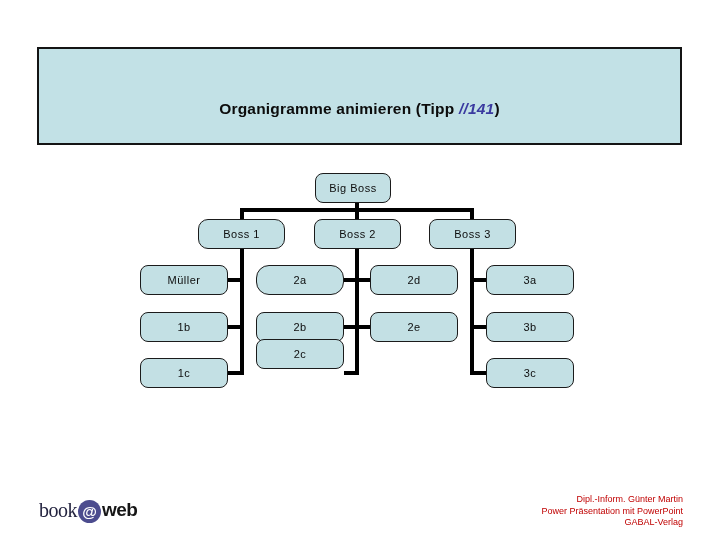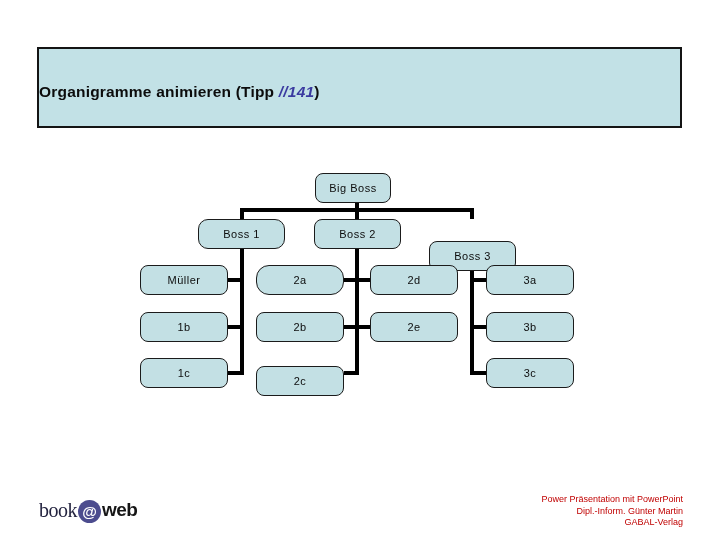--- a/index.html
+++ b/index.html
@@ -13,22 +13,22 @@
     --logo-book:#23233f;
   }
   html,body{margin:0;padding:0;background:#ffffff;}
   .slide{
     position:relative;width:720px;height:540px;background:#ffffff;overflow:hidden;
     font-family:"Liberation Sans",sans-serif;color:#111;
   }
   .title-bar{
     position:absolute;left:37px;top:47px;width:641px;height:69px;
     background:var(--panel-fill);border:2px solid #141414;
-    display:flex;align-items:center;
-    padding-top:8px;box-sizing:content-box;
+    display:flex;align-items:center;justify-content:center;
+    padding-top:25px;box-sizing:content-box;
   }
   .title-text{font-size:15.5px;font-weight:bold;color:#0c0c0c;letter-spacing:0.2px;}
   .title-text .tip{color:var(--tip-text);font-style:italic;}
   .line{position:absolute;background:var(--connector);}
   .node{
     position:absolute;width:88px;height:30px;
     background:var(--box-fill);border:1px solid var(--box-border);border-radius:8px;
     display:flex;align-items:center;justify-content:center;
     font-size:11px;letter-spacing:0.5px;color:#0d0d0d;box-sizing:border-box;
   }
@@ -81,42 +81,42 @@
   <div class="line" style="left:357px;top:278px;width:13px;height:4px;"></div>
   <div class="line" style="left:357px;top:325px;width:13px;height:4px;"></div>
   <div class="line" style="left:474px;top:278px;width:13px;height:4px;"></div>
   <div class="line" style="left:474px;top:325px;width:13px;height:4px;"></div>
   <div class="line" style="left:474px;top:371px;width:13px;height:4px;"></div>
 
   <div class="node" style="left:315px;top:173px;width:76px;">Big Boss</div>
 
   <div class="node" style="left:198px;top:219px;width:87px;border-radius:10px;">Boss 1</div>
   <div class="node" style="left:314px;top:219px;width:87px;">Boss 2</div>
-  <div class="node" style="left:429px;top:219px;width:87px;margin-top:22px;">Boss 3</div>
+  <div class="node" style="left:429px;top:219px;width:87px;">Boss 3</div>
 
   <div class="node" style="left:140px;top:265px;">Müller</div>
   <div class="node" style="left:140px;top:312px;">1b</div>
   <div class="node" style="left:140px;top:358px;">1c</div>
 
   <div class="node" style="left:256px;top:265px;border-radius:13px;">2a</div>
   <div class="node" style="left:256px;top:312px;">2b</div>
-  <div class="node" style="left:256px;top:366px;">2c</div>
+  <div class="node" style="left:256px;top:339px;">2c</div>
 
   <div class="node" style="left:370px;top:265px;">2d</div>
   <div class="node" style="left:370px;top:312px;">2e</div>
 
   <div class="node" style="left:486px;top:265px;">3a</div>
   <div class="node" style="left:486px;top:312px;">3b</div>
   <div class="node" style="left:486px;top:358px;">3c</div>
 
   <div class="logo">
     <span class="book">book</span>
       <span class="at">@</span>
       <span class="web">web</span>
   </div>
 
   <div class="credits">
+    <div>Dipl.-Inform. Günter Martin</div>
     <div>Power Präsentation mit PowerPoint</div>
-    <div>Dipl.-Inform. Günter Martin</div>
     <div>GABAL-Verlag</div>
   </div>
 
 </div>
 
 </body></html>

